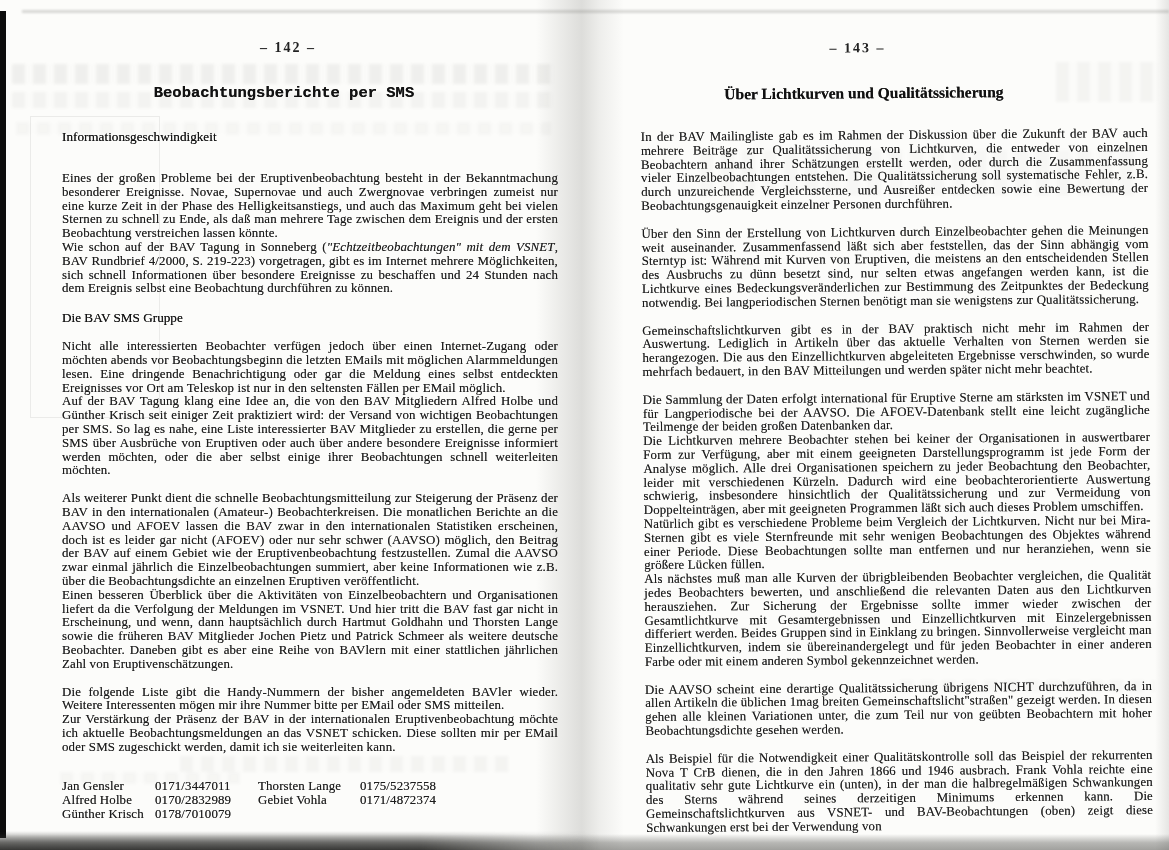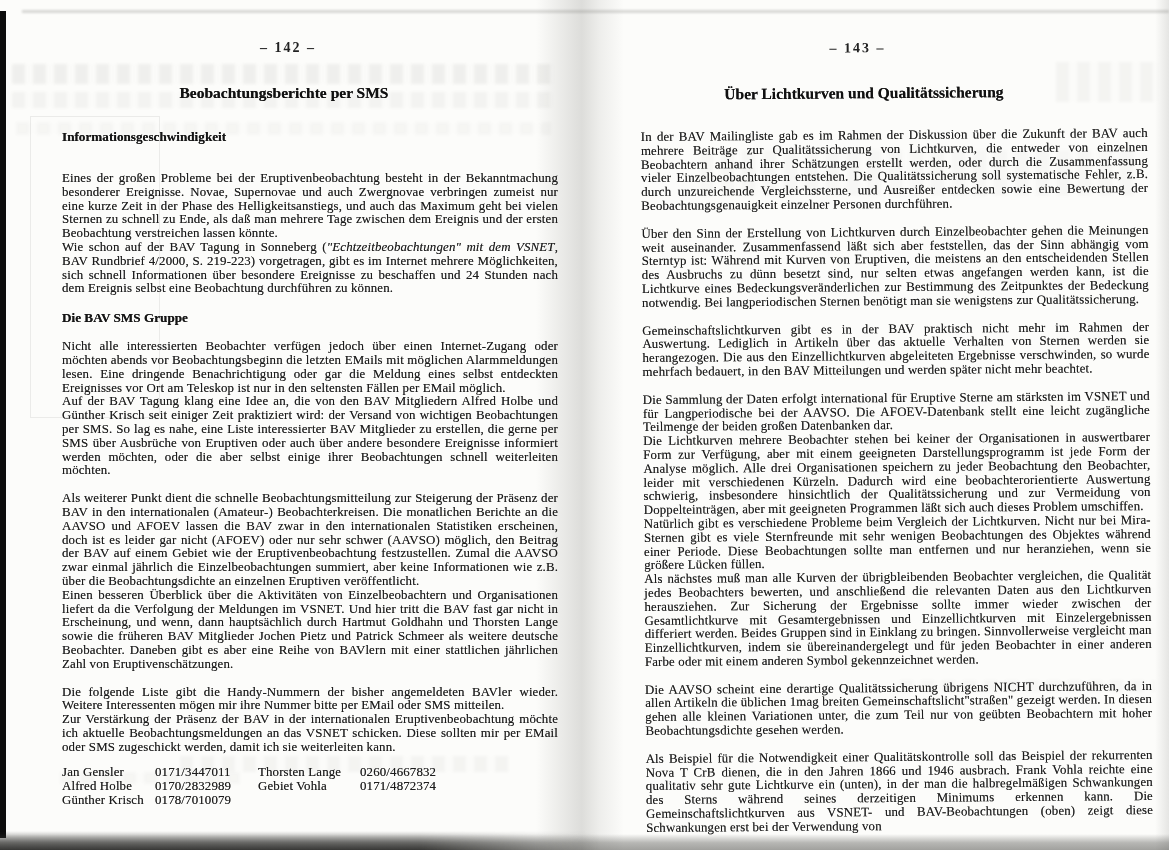--- a/index.html
+++ b/index.html
@@ -25,28 +25,28 @@
   .ghost-box{position:absolute;border:1px solid rgba(90,90,85,.10);filter:blur(.6px);}
   
   .col{position:absolute;color:#1d1d1d;}
   .col-left{left:62px;top:40px;width:496px;}
   .col-right{left:640px;top:42px;width:507px;transform:rotate(-0.45deg);transform-origin:0 0;}
   .pnum{text-align:center;font-size:14px;letter-spacing:2px;font-weight:bold;color:#222;}
   .pnum-l{transform:translateX(-22px);}
   .pnum-r{transform:translateX(-36px);}
   .doc-title{text-align:center;font-weight:bold;font-size:15.5px;margin-top:28px;color:#111;
     text-shadow:0 0 .4px rgba(20,20,20,.8);}
-  .dt-l{transform:translateX(-26px);}
+  .dt-l{transform:translateX(-26px);font-family:Liberation Mono, monospace;}
   .dt-r{transform:translateX(-30px);}
-  .h{font-weight:bold;font-size:13.2px;margin-top:17px;color:#151515;text-shadow:0 0 .4px rgba(20,20,20,.8);}
+  .h{font-weight:normal;font-size:13.2px;margin-top:17px;color:#151515;text-shadow:0 0 .4px rgba(20,20,20,.8);}
   .para{font-size:12.9px;line-height:13.8px;text-align:justify;letter-spacing:.14px;
     text-shadow:0 0 .45px rgba(40,40,40,.65);}
   .gap{margin-top:14px;}
   .gap2{margin-top:27px;}
-  .contacts{display:grid;grid-template-columns:93px 103px 102px 1fr;margin-top:12px;
+  .contacts{display:grid;grid-template-columns:93px 103px 102px 1fr;margin-top:26px;
     font-size:12.9px;line-height:13.8px;letter-spacing:.14px;text-shadow:0 0 .45px rgba(40,40,40,.65);}
   i{font-style:italic;}
 </style>
 </head>
 <body>
 
 <div class="top-edge-line"></div>
 <div class="edge-strip-left"></div>
 <div class="gutter-shadow"></div>
 <div class="right-edge-shade"></div>
@@ -75,21 +75,21 @@
 
   <div class="para gap">Als weiterer Punkt dient die schnelle Beobachtungsmitteilung zur Steigerung der Präsenz der BAV in den internationalen (Amateur-) Beobachterkreisen. Die monatlichen Berichte an die AAVSO und AFOEV lassen die BAV zwar in den internationalen Statistiken erscheinen, doch ist es leider gar nicht (AFOEV) oder nur sehr schwer (AAVSO) möglich, den Beitrag der BAV auf einem Gebiet wie der Eruptivenbeobachtung festzustellen. Zumal die AAVSO zwar einmal jährlich die Einzelbeobachtungen summiert, aber keine Informationen wie z.B. über die Beobachtungsdichte an einzelnen Eruptiven veröffentlicht.</div>
   <div class="para">Einen besseren Überblick über die Aktivitäten von Einzelbeobachtern und Organisationen liefert da die Verfolgung der Meldungen im VSNET. Und hier tritt die BAV fast gar nicht in Erscheinung, und wenn, dann hauptsächlich durch Hartmut Goldhahn und Thorsten Lange sowie die früheren BAV Mitglieder Jochen Pietz und Patrick Schmeer als weitere deutsche Beobachter. Daneben gibt es aber eine Reihe von BAVlern mit einer stattlichen jährlichen Zahl von Eruptivenschätzungen.</div>
   <div class="para gap">Die folgende Liste gibt die Handy-Nummern der bisher angemeldeten BAVler wieder. Weitere Interessenten mögen mir ihre Nummer bitte per EMail oder SMS mitteilen.</div>
   <div class="para">Zur Verstärkung der Präsenz der BAV in der internationalen Eruptivenbeobachtung möchte ich aktuelle Beobachtungsmeldungen an das VSNET schicken. Diese sollten mir per EMail oder SMS zugeschickt werden, damit ich sie weiterleiten kann.</div>
 
   <div class="contacts">
     <span>Jan Gensler</span>
     <span>0171/3447011</span>
     <span>Thorsten Lange</span>
-    <span>0260/4667832</span>
+    <span>0175/5237558</span>
     <span>Alfred Holbe</span>
     <span>0170/2832989</span>
     <span>Gebiet Vohla</span>
     <span>0171/4872374</span>
     <span>Günther Krisch</span>
     <span>0178/7010079</span>
     <span></span>
       <span></span>
   </div>
 

